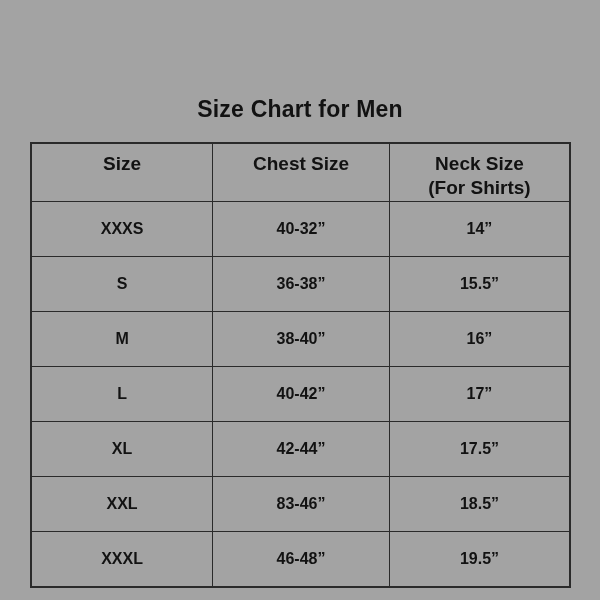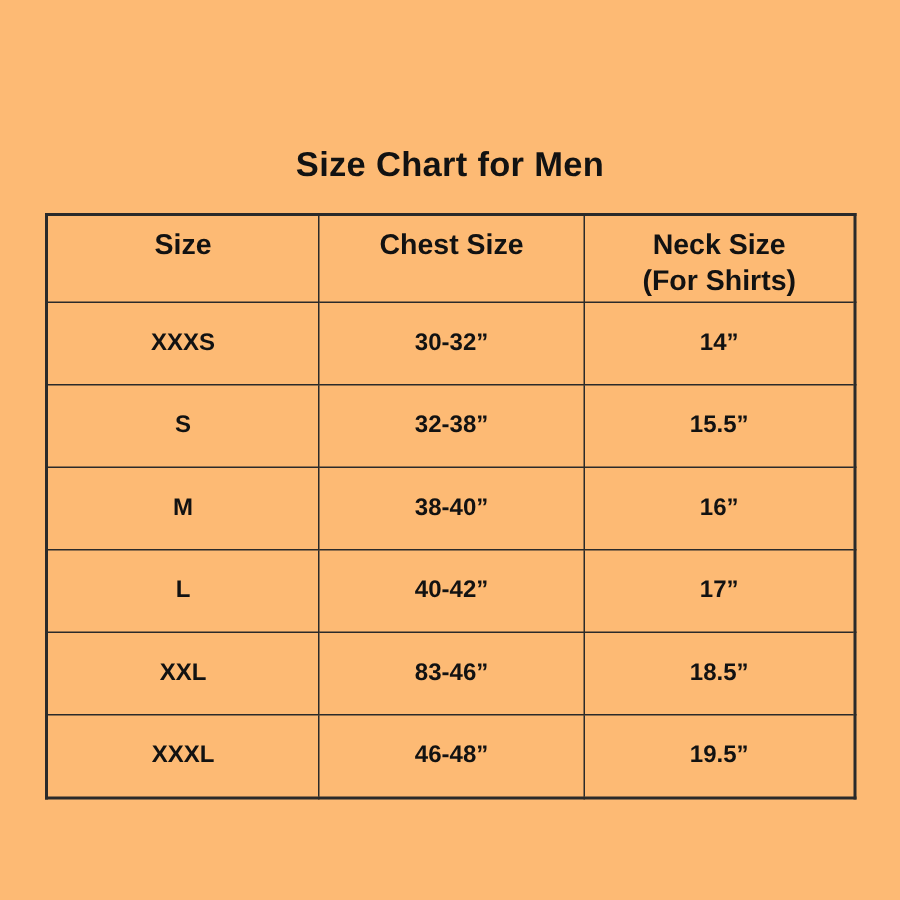--- a/index.html
+++ b/index.html
@@ -6,21 +6,21 @@
   html, body {
     margin: 0;
     padding: 0;
     background: #ffffff;
     font-family: "Liberation Sans", sans-serif;
   }
   .page {
     position: relative;
     width: 600px;
     height: 600px;
-    background: #fdba74;
+    background: #a3a3a3;
     overflow: hidden;
   }
   .title {
     position: absolute;
     top: 96px;
     left: 0;
     width: 100%;
     margin: 0;
     text-align: center;
     font-size: 23px;
@@ -85,37 +85,42 @@
         <th>Chest Size</th>
         <th>
           <span class="hline">Neck Size</span>
           <span class="hline">(For Shirts)</span>
         </th>
       </tr>
     </thead>
     <tbody>
       <tr>
         <td>XXXS</td>
-        <td>30-32”</td>
+        <td>40-32”</td>
         <td>14”</td>
       </tr>
       <tr>
         <td>S</td>
-        <td>32-38”</td>
+        <td>36-38”</td>
         <td>15.5”</td>
       </tr>
       <tr>
         <td>M</td>
         <td>38-40”</td>
         <td>16”</td>
       </tr>
       <tr>
         <td>L</td>
         <td>40-42”</td>
         <td>17”</td>
+      </tr>
+      <tr>
+        <td>XL</td>
+        <td>42-44”</td>
+        <td>17.5”</td>
       </tr>
       <tr>
         <td>XXL</td>
         <td>83-46”</td>
         <td>18.5”</td>
       </tr>
       <tr>
         <td>XXXL</td>
         <td>46-48”</td>
         <td>19.5”</td>

